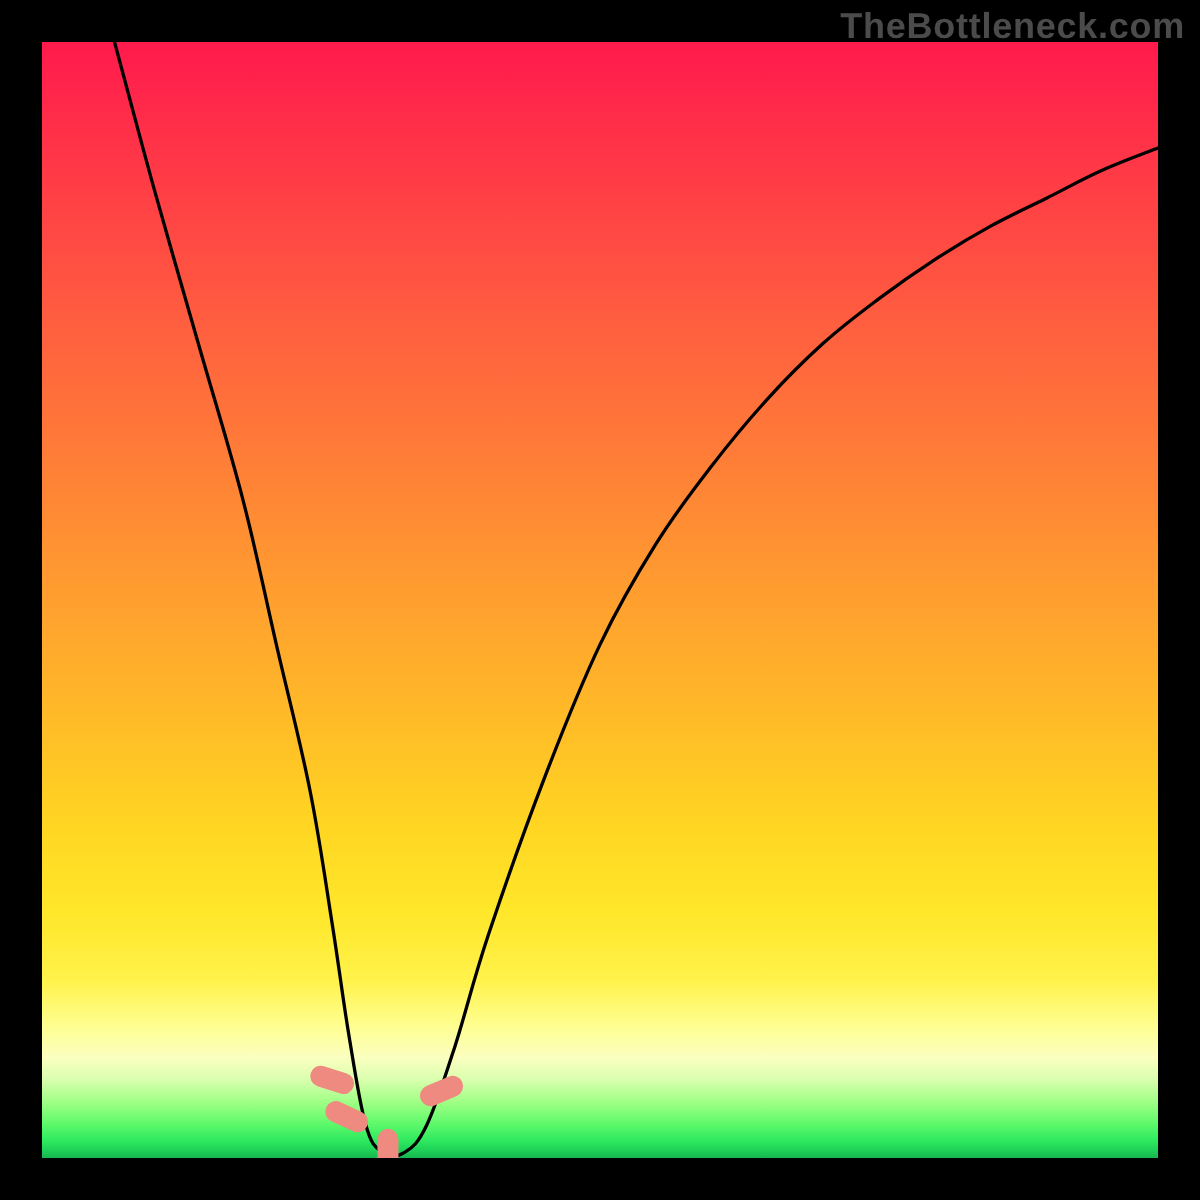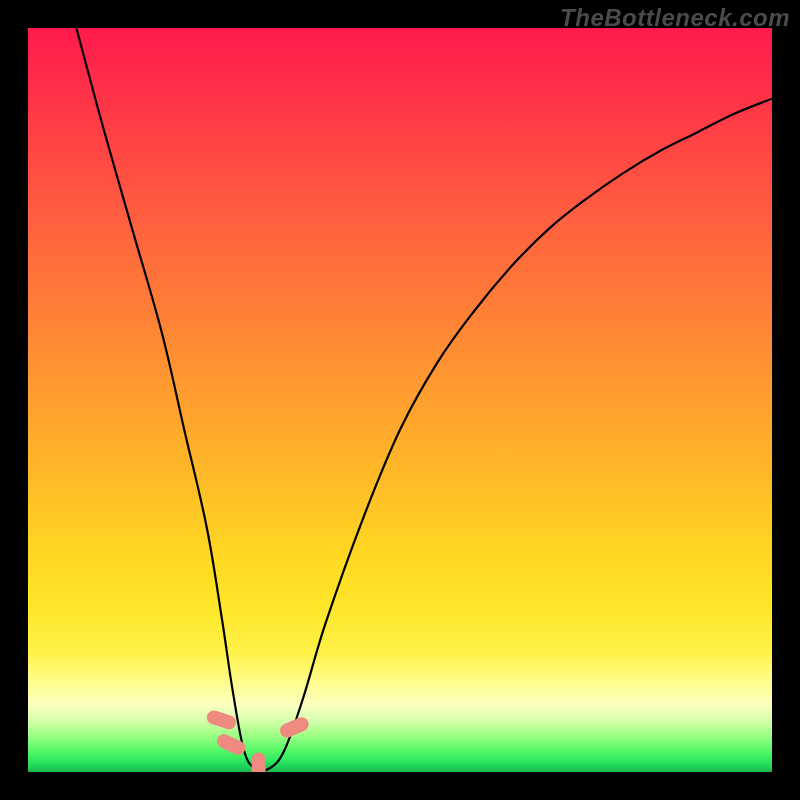--- a/index.html
+++ b/index.html
@@ -19,21 +19,20 @@
   .watermark {
     position: absolute;
     top: 4px;
     right: 10px;
     font-family: Arial, Helvetica, sans-serif;
     font-size: 24px;
     font-weight: bold;
     color: #4b4b4b;
     letter-spacing: 0.5px;
     z-index: 50;
-    font-style: italic;
   }
   .plot {
     position: absolute;
     left: 28px;
     top: 28px;
     width: 744px;
     height: 744px;
     overflow: hidden;
   }
   .heat {

